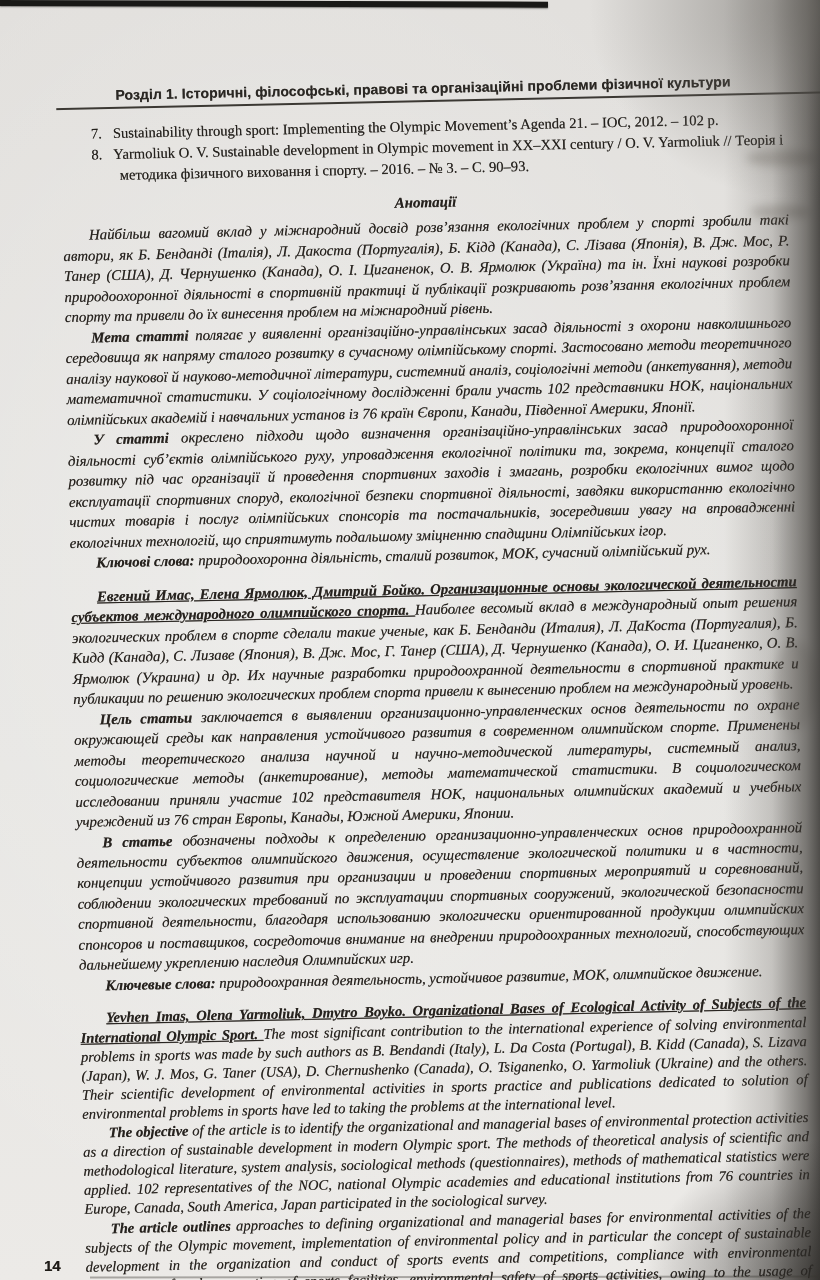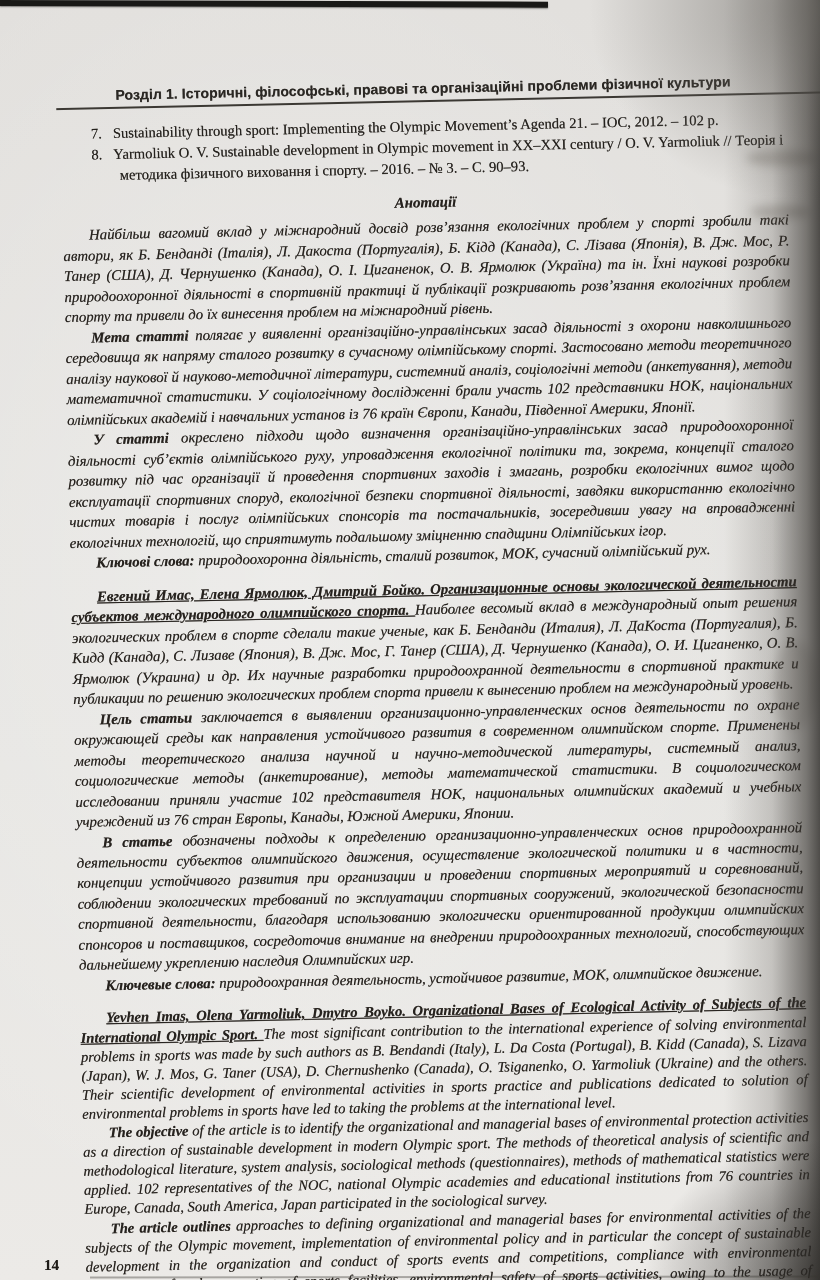--- a/index.html
+++ b/index.html
@@ -43,21 +43,21 @@
   .ref{padding-left:28px;text-indent:-28px;}
   .ref-num{display:inline-block;width:22px;text-indent:0;}
   .annot-title{margin:15px 0 2px 0;text-align:center;font-size:15px;font-weight:bold;font-style:italic;}
   .section{margin-top:13px;}
   .section.first{margin-top:6px;}
   .abs-p{margin:0;font-style:italic;font-size:14.8px;line-height:1.385;text-align:justify;text-indent:26px;color:#26221e;}
   .section.en .abs-p{line-height:1.31;font-size:14.6px;}
   .abs-heading{font-weight:bold;text-decoration:underline;}
   .abs-lead{font-weight:bold;}
   .page-number{position:absolute;left:44px;bottom:6px;font-size:15px;font-weight:bold;color:#1e1b17;
-    font-family:Liberation Serif, serif;text-shadow:0.2px 0.2px 0.5px rgba(40,36,32,0.7);z-index:7;}
+    font-family:Liberation Sans, sans-serif;text-shadow:0.2px 0.2px 0.5px rgba(40,36,32,0.7);z-index:7;}
 </style>
 </head>
 <body>
 
 <div class="page">
 
   <div class="content">
     <div class="running-header">Розділ 1. Історичні, філософські, правові та організаційні проблеми фізичної культури</div>
     <hr class="header-rule">
 

